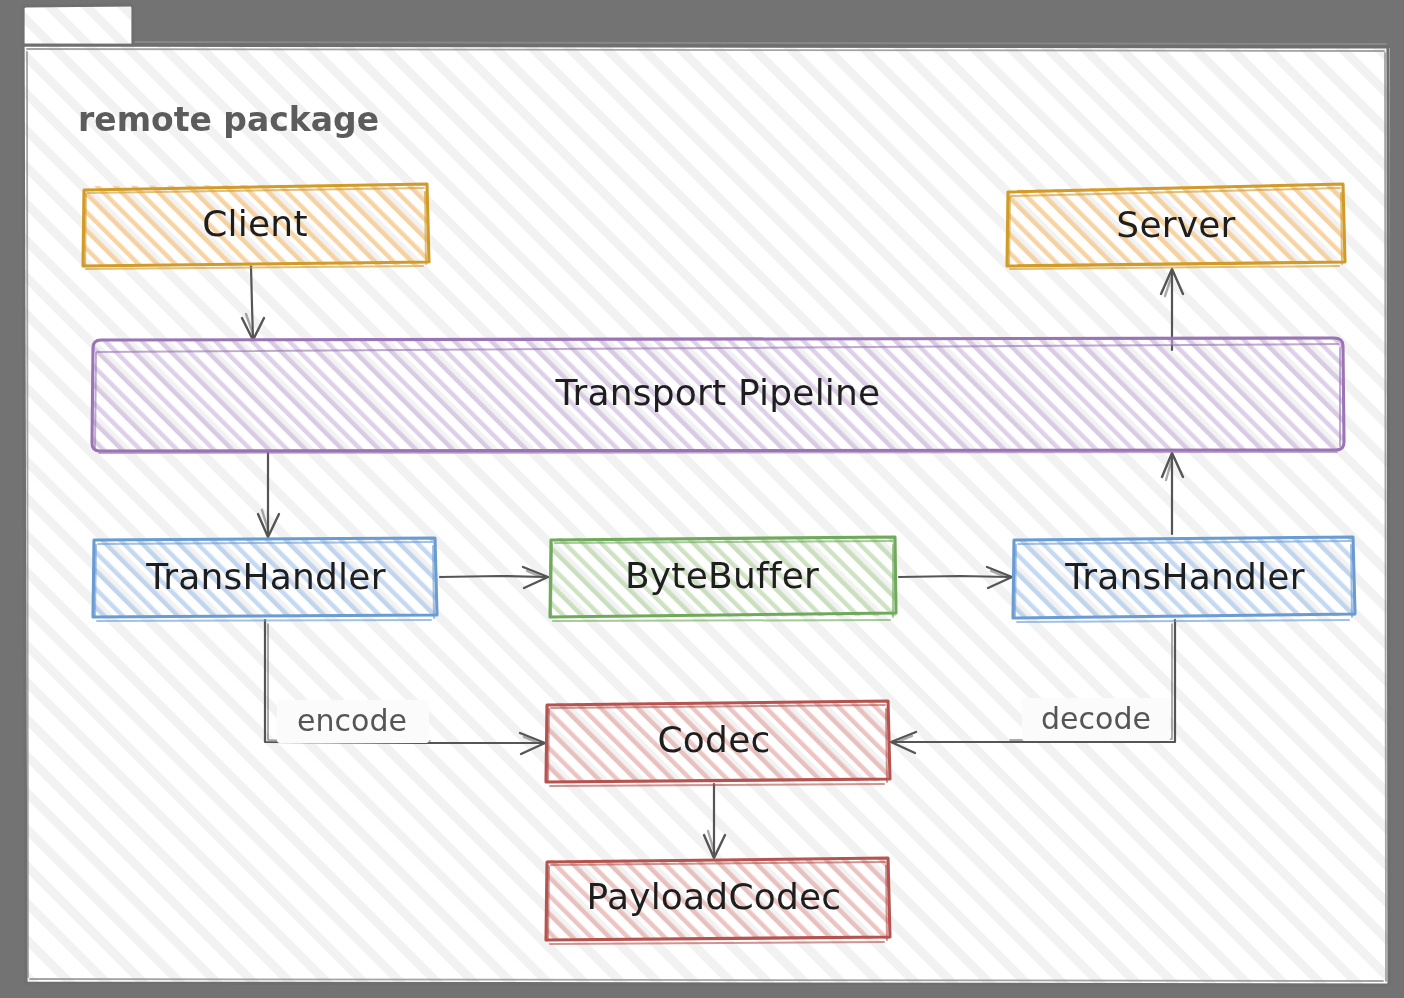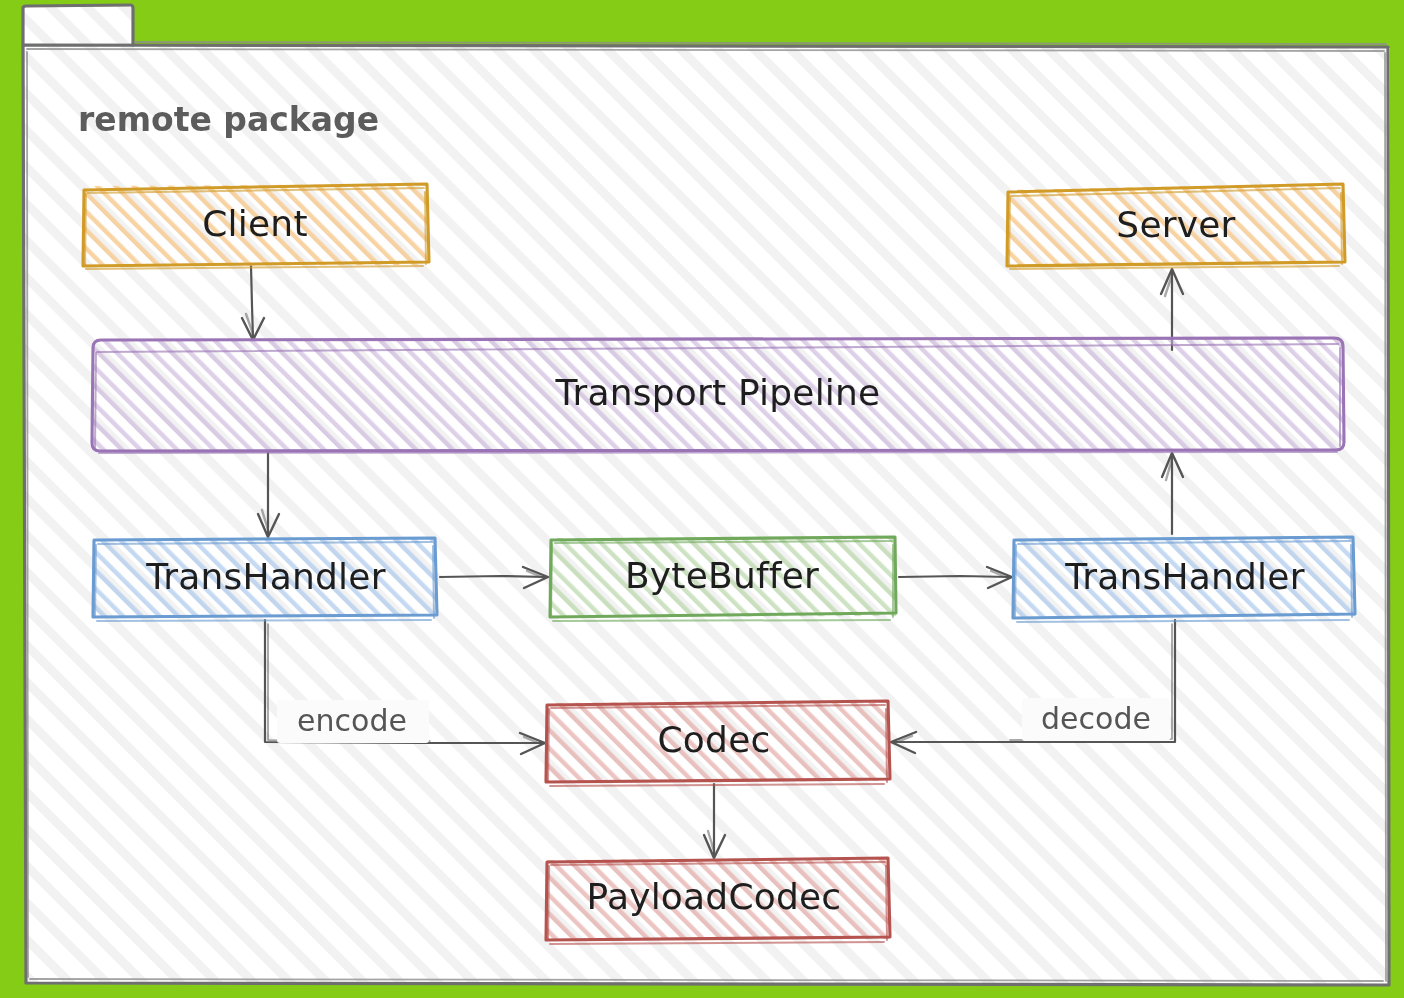--- a/index.html
+++ b/index.html
@@ -8,21 +8,21 @@
     padding: 0;
     background: #ffffff;
   }
   body {
     font-family: "DejaVu Sans", sans-serif;
   }
   #stage {
     position: relative;
     width: 1404px;
     height: 998px;
-    background: #84cc16;
+    background: #737373;
     overflow: hidden;
   }
   svg.canvas {
     position: absolute;
     left: 0;
     top: 0;
     width: 1404px;
     height: 998px;
     display: block;
   }

